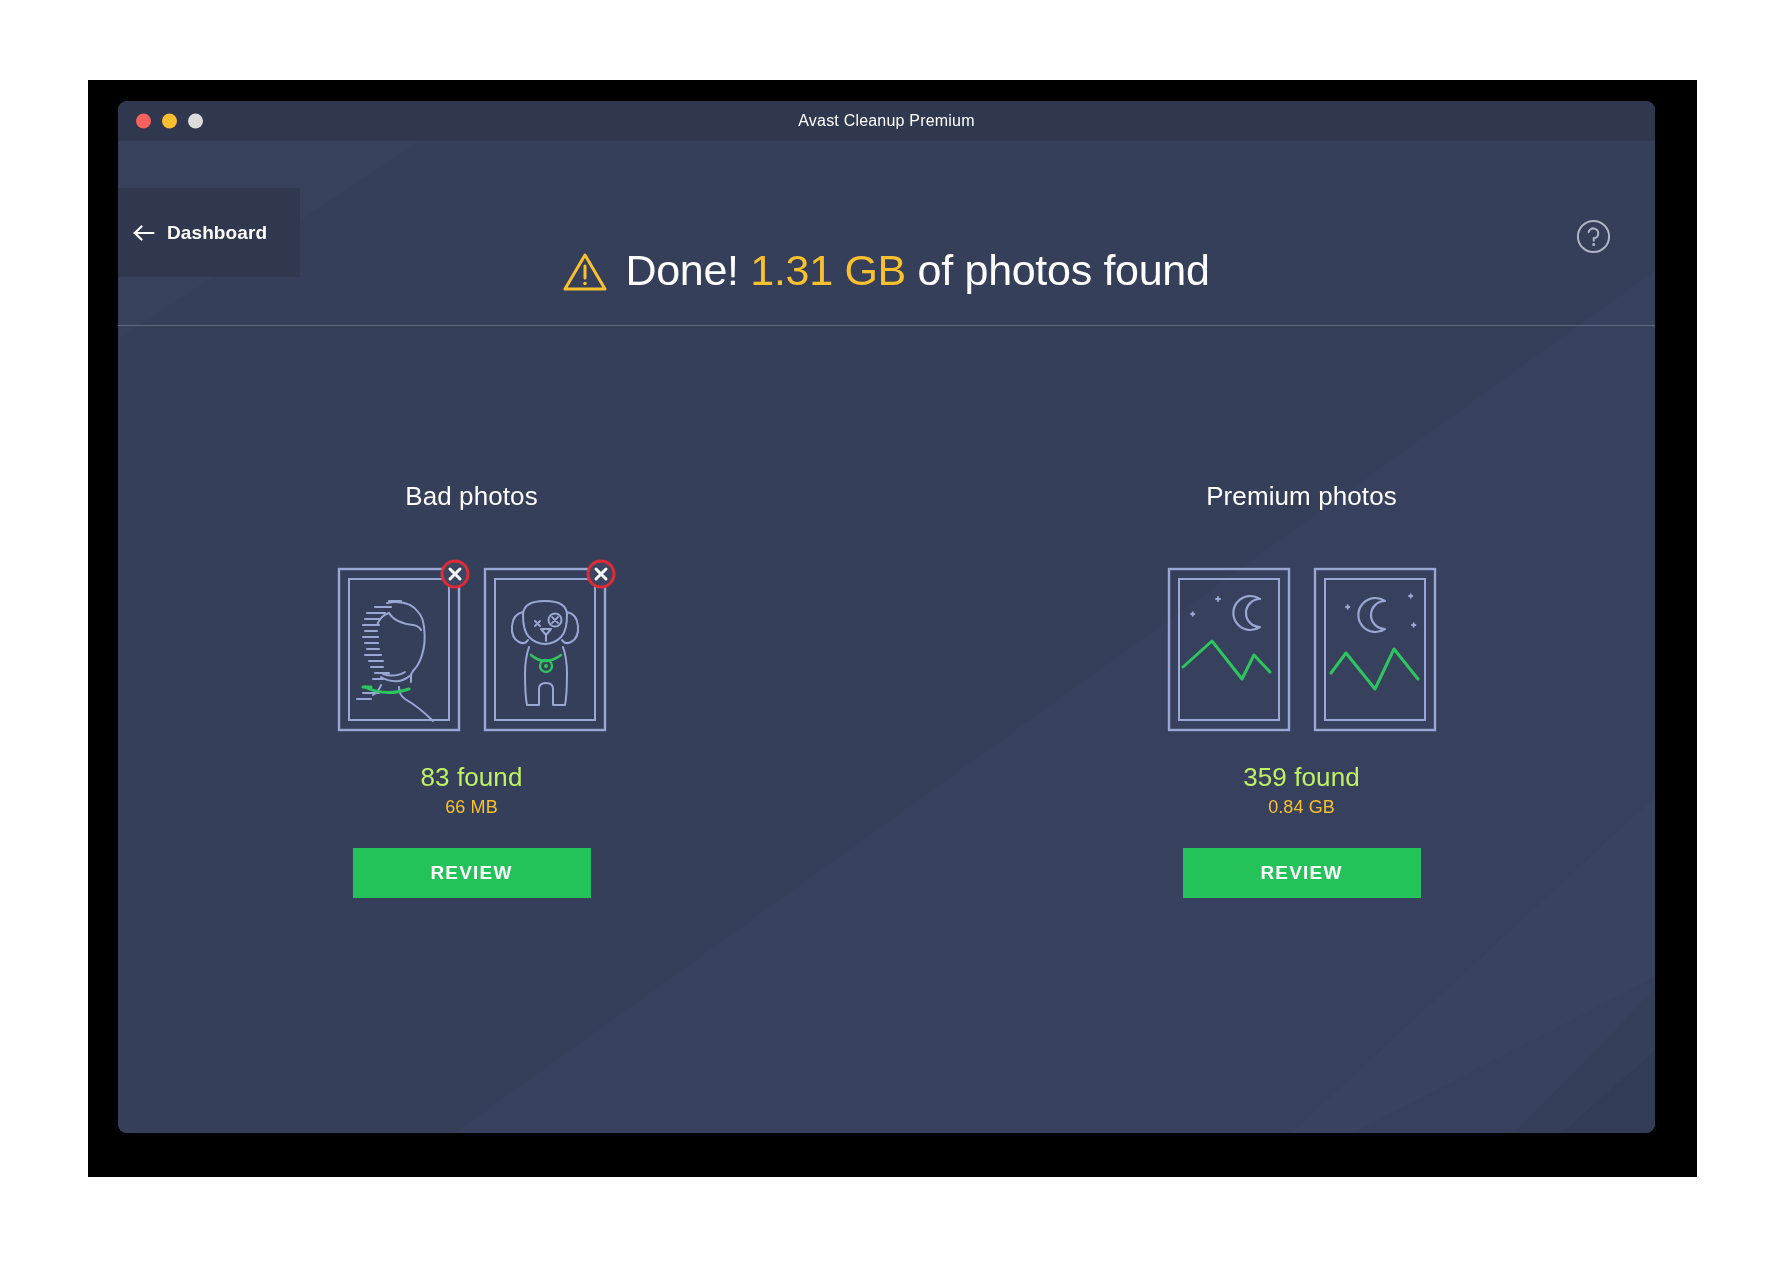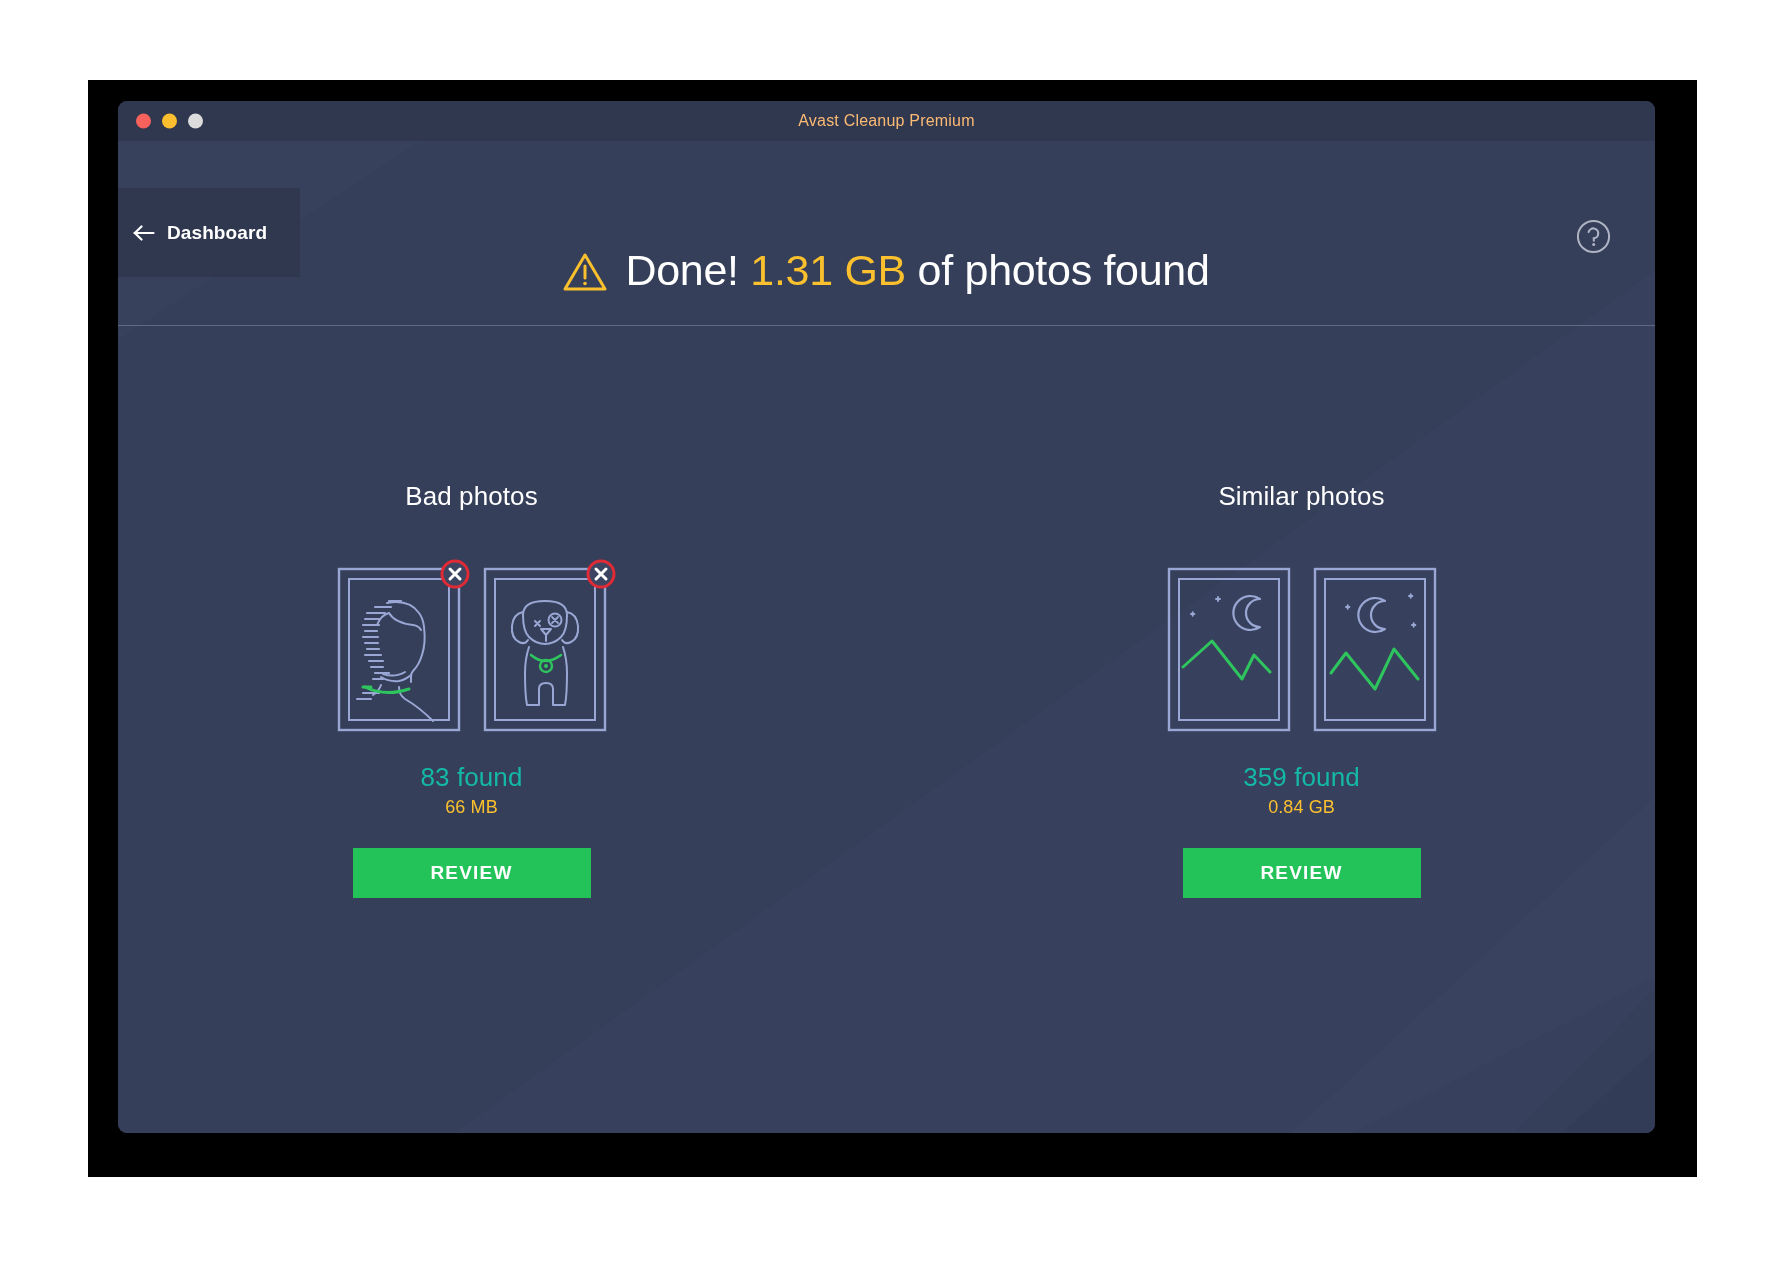--- a/index.html
+++ b/index.html
@@ -63,21 +63,21 @@
     width: 15px;
     height: 15px;
     border-radius: 50%;
     display: block;
   }
   .light.red { background: #f9625c; }
   .light.yellow { background: #fbbe2e; }
   .light.green { background: #dcdcdc; }
   .window-title {
     font-size: 16px;
-    color: #fdba74;
+    color: #ffffff;
     letter-spacing: 0.2px;
   }
 
   
   .body-wrap {
     position: relative;
     width: 100%;
     height: 992px;
     background: #353f59;
     overflow: hidden;
@@ -207,21 +207,21 @@
   .badge-x {
     position: absolute;
     right: -9px;
     top: -8px;
     width: 30px;
     height: 30px;
   }
 
   .found-line {
     font-size: 26px;
-    color: #14b8a6;
+    color: #bef264;
     margin: 0 0 4px 0;
     letter-spacing: 0.1px;
   }
   .size-line {
     font-size: 18px;
     color: #fbc02d;
     margin: 0 0 30px 0;
     letter-spacing: 0.1px;
   }
   .review-btn {
@@ -371,21 +371,21 @@
               </svg>
             </div>
           </div>
 
           <div class="found-line">83 found</div>
           <div class="size-line">66 MB</div>
           <button class="review-btn">REVIEW</button>
         </div>
 
         <div class="category">
-          <h2 class="cat-title">Similar photos</h2>
+          <h2 class="cat-title">Premium photos</h2>
 
           <div class="thumbs">
 
             <div class="thumb-holder">
               <svg class="thumb-svg" viewBox="0 0 124 165">
                 <rect x="2" y="2" width="120" height="161" fill="none" stroke="#9aa7d4" stroke-width="2.4"></rect>
                 <rect x="12" y="12" width="100" height="141" fill="none" stroke="#9aa7d4" stroke-width="2"></rect>
                 <path d="M93 32 a17 17 0 1 0 0 28 a13.5 13.5 0 1 1 0 -28 z" fill="none" stroke="#9aa7d4" stroke-width="2.2" stroke-linejoin="round"></path>
                 <g stroke="#9aa7d4" stroke-width="1.9" stroke-linecap="round">
                   <path d="M49 32 h4 M51 30 v4"></path>

